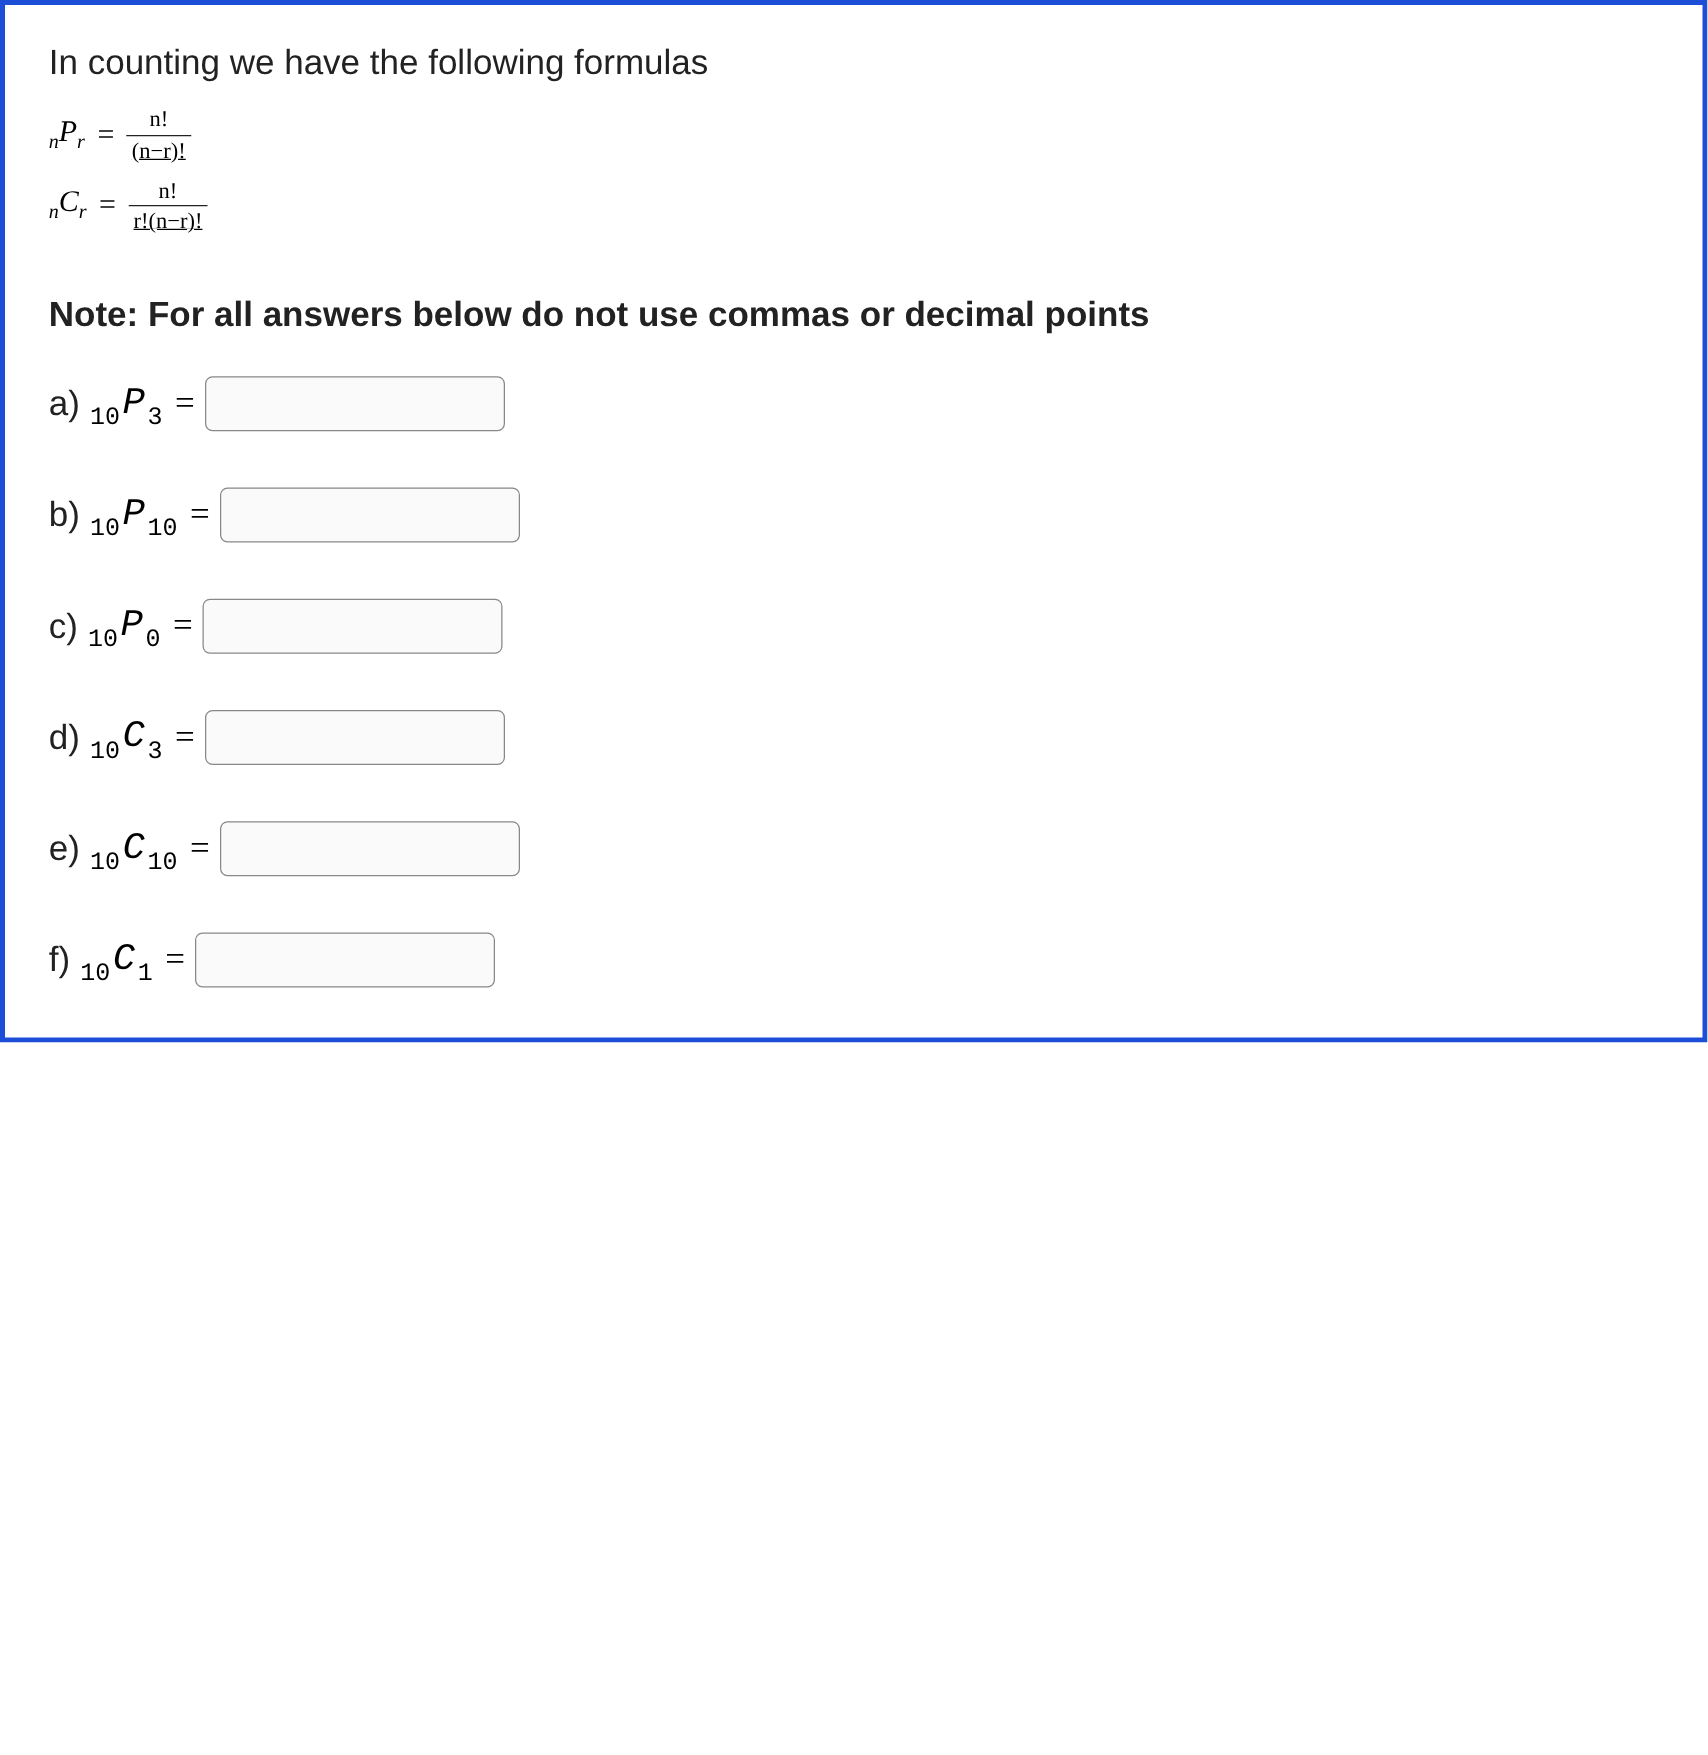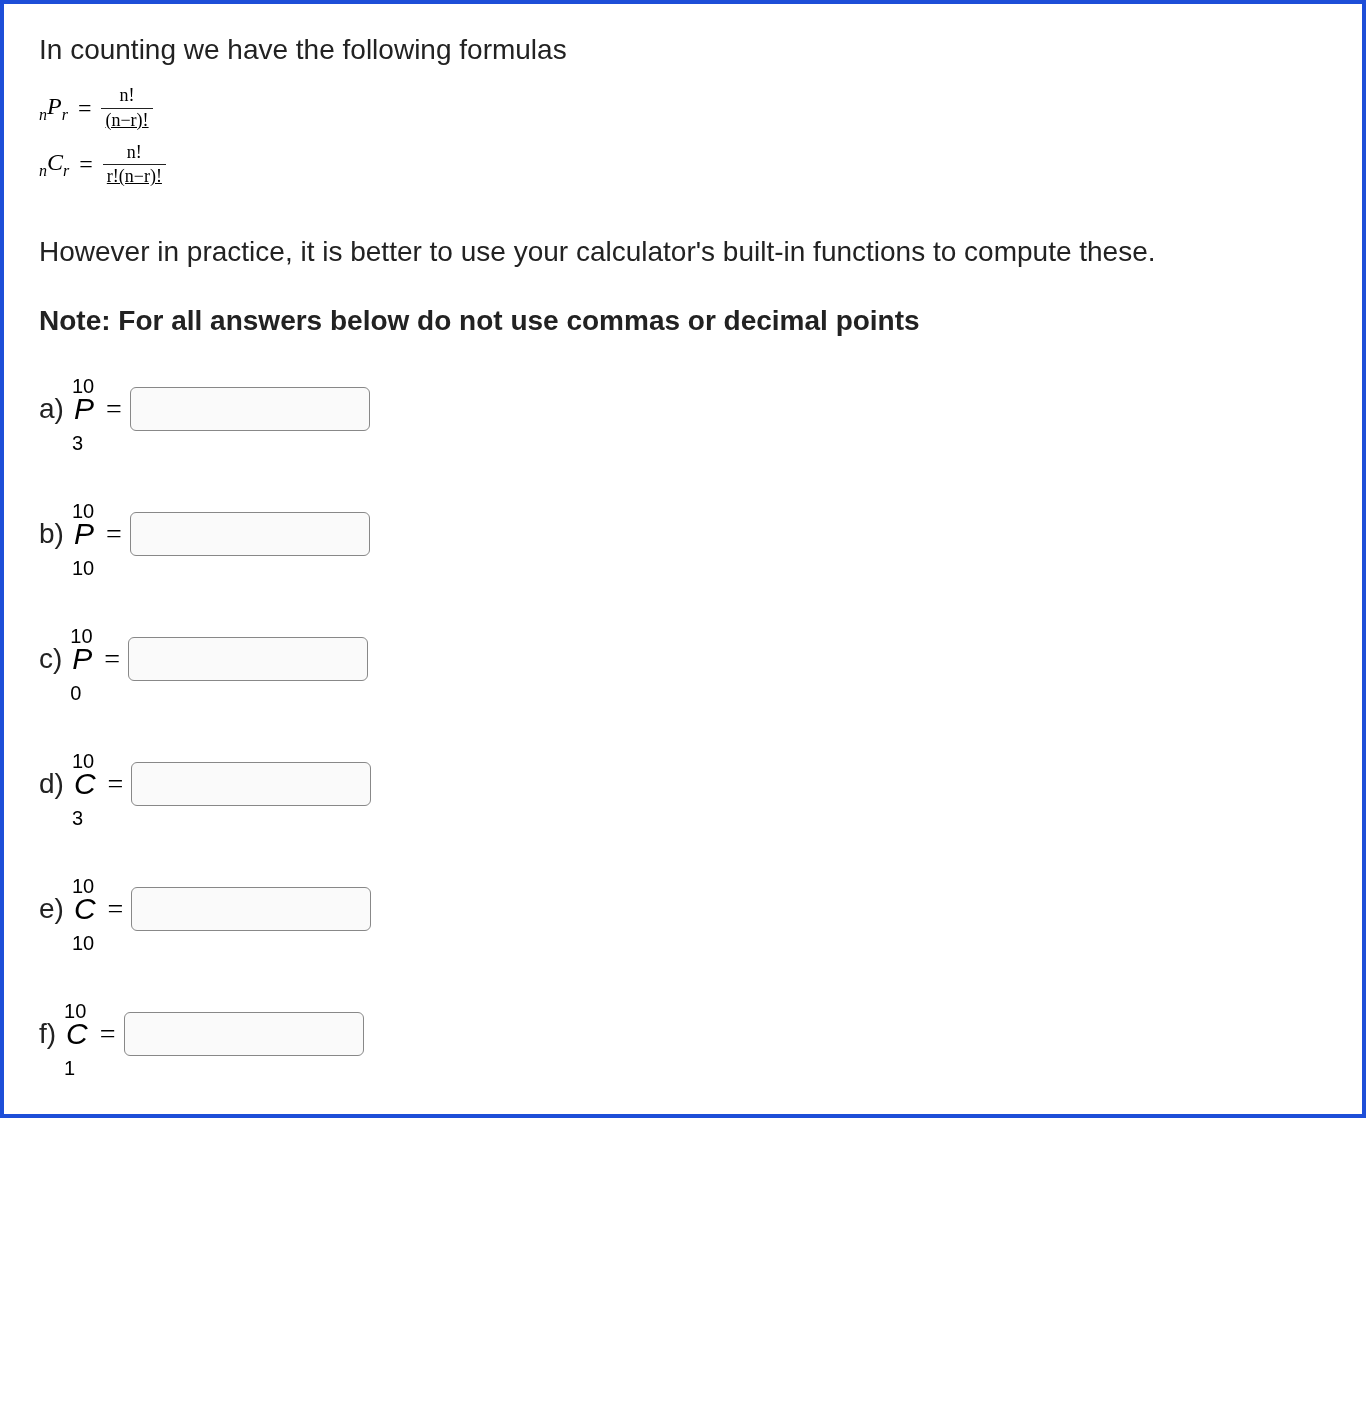--- a/index.html
+++ b/index.html
@@ -74,26 +74,25 @@
       align-items: center;
       margin-bottom: 45px;
       font-size: 28px;
     }
     .q-label {
       font-size: 28px;
       color: #222;
       margin-right: 8px;
     }
     .q-math {
-      font-family: Liberation Sans, sans-serif;
+      font-family: Liberation Mono, monospace;
       font-style: normal;
       font-size: 28px;
       display: inline-flex;
-      align-items: flex-start;
-      flex-direction: column;
+      align-items: flex-end;
     }
     .q-math .n {
       font-size: 20px;
       vertical-align: sub;
       position: relative;
       top: 6px;
       font-style: normal;
     }
     .q-math .sym {
       font-style: italic;
@@ -145,21 +144,20 @@
         <span class="sub">n</span><span>C</span><span class="sub">r</span>
       </span>
       <span class="eq">=</span>
       <span class="fraction">
         <span class="num">n!</span>
         <span class="den">r!(n−r)!</span>
       </span>
     </div>
   </div>
 
-  <p class="body-text">However in practice, it is better to use your calculator's built-in functions to compute these.</p>
 
 
   <p class="body-text bold">Note:  For all answers below do not use commas or decimal points</p>
 
   <div class="question-row">
     <span class="q-label">a)</span>
     <span class="q-math">
       <span class="n">10</span>
       <span class="sym">P</span>
       <span class="r">3</span>

